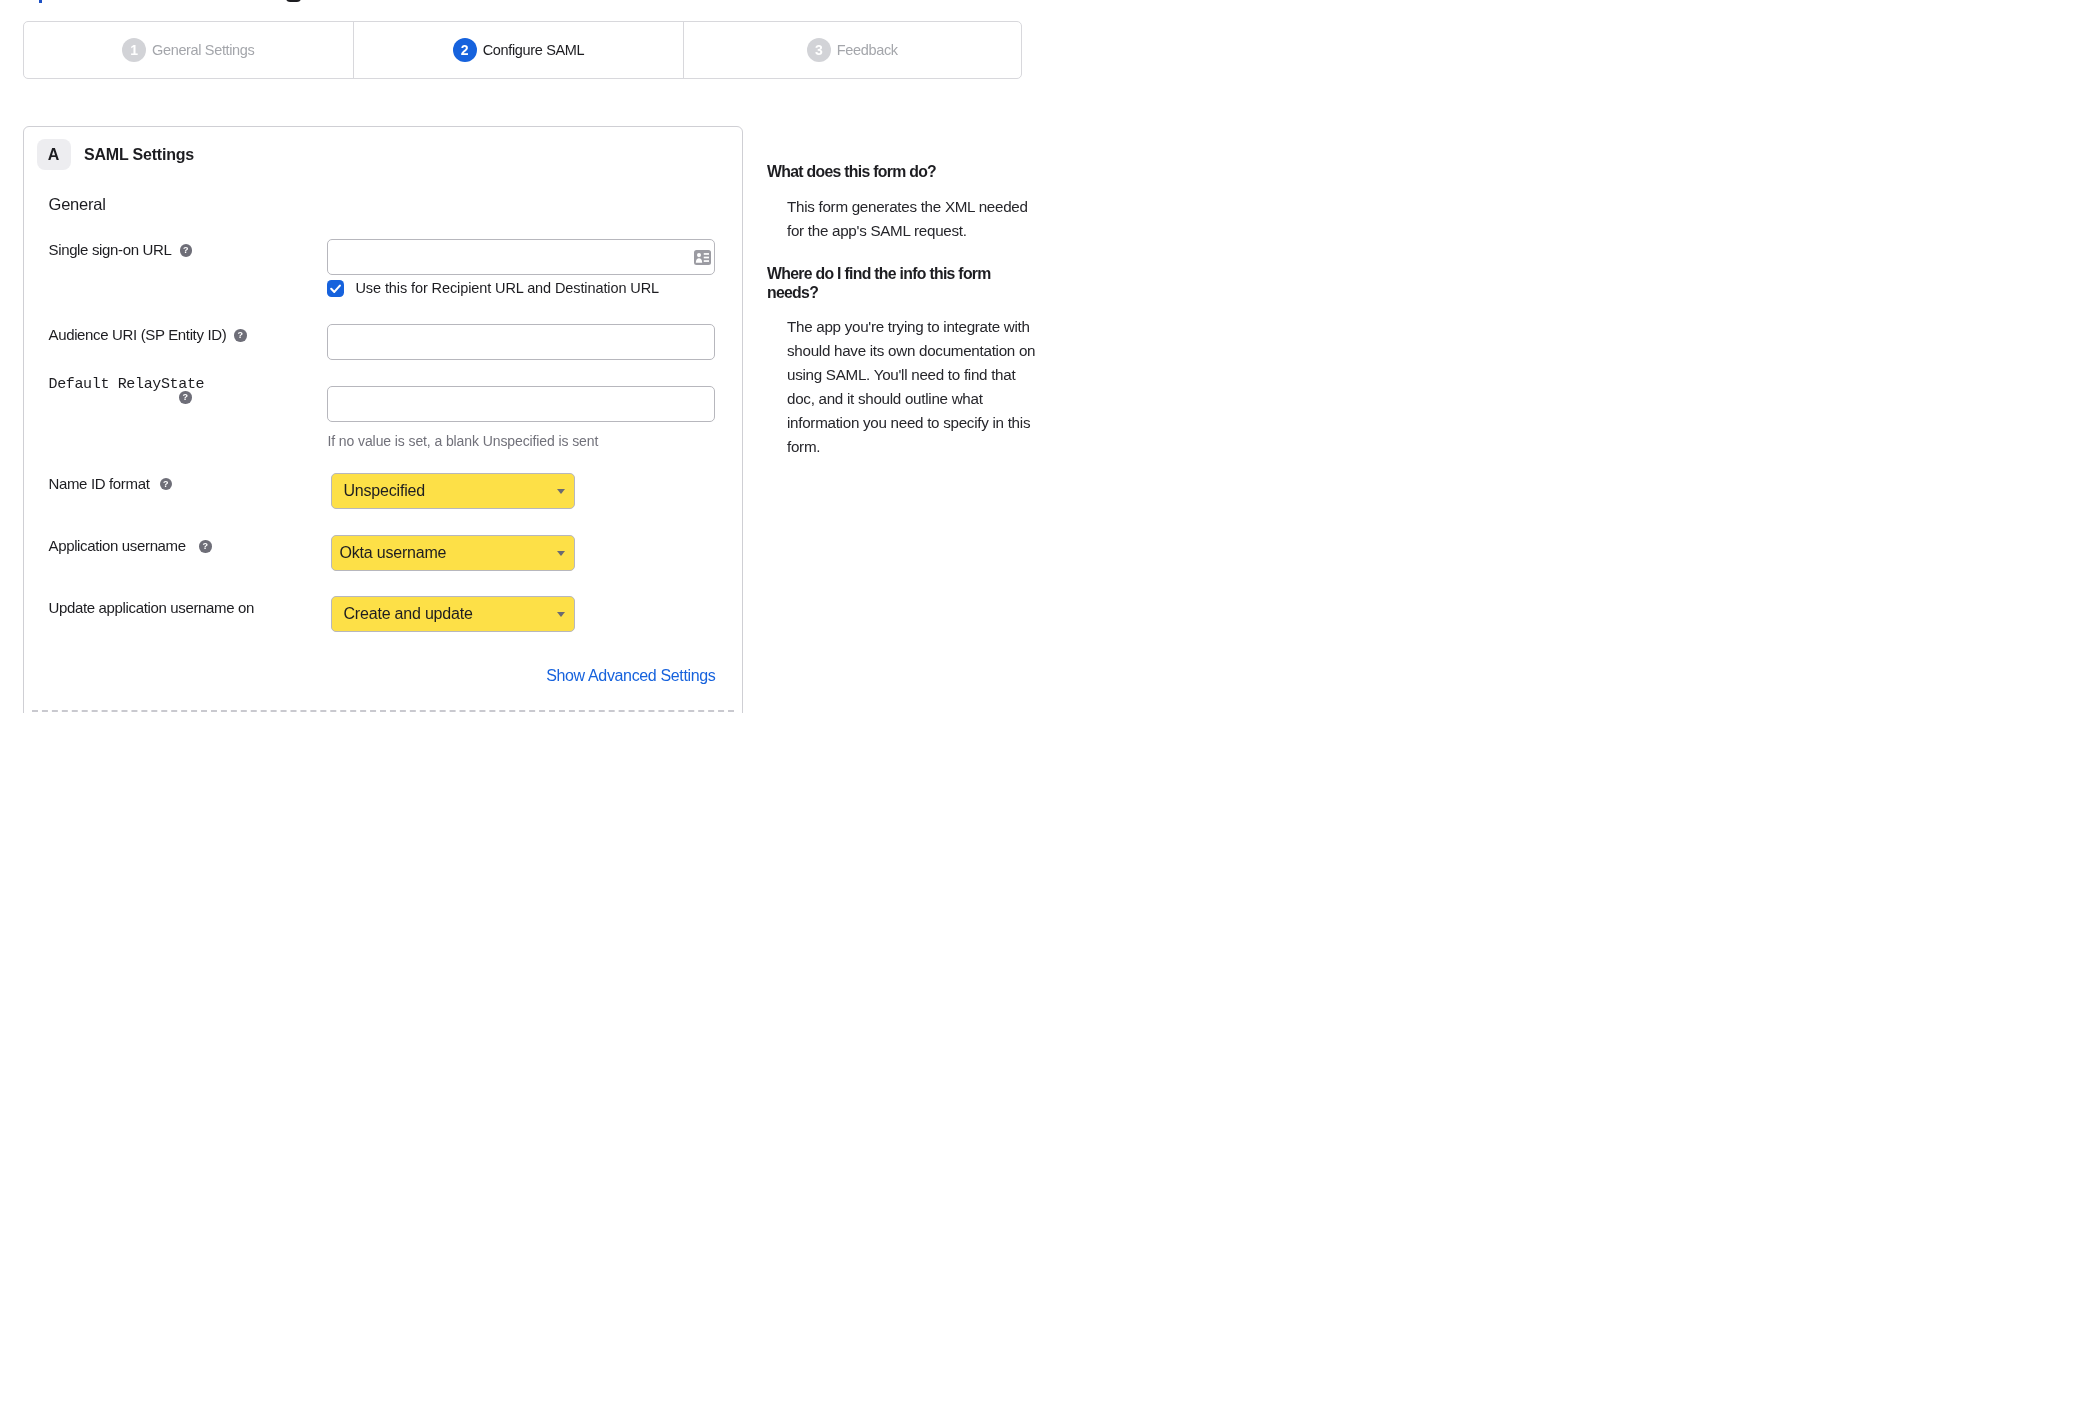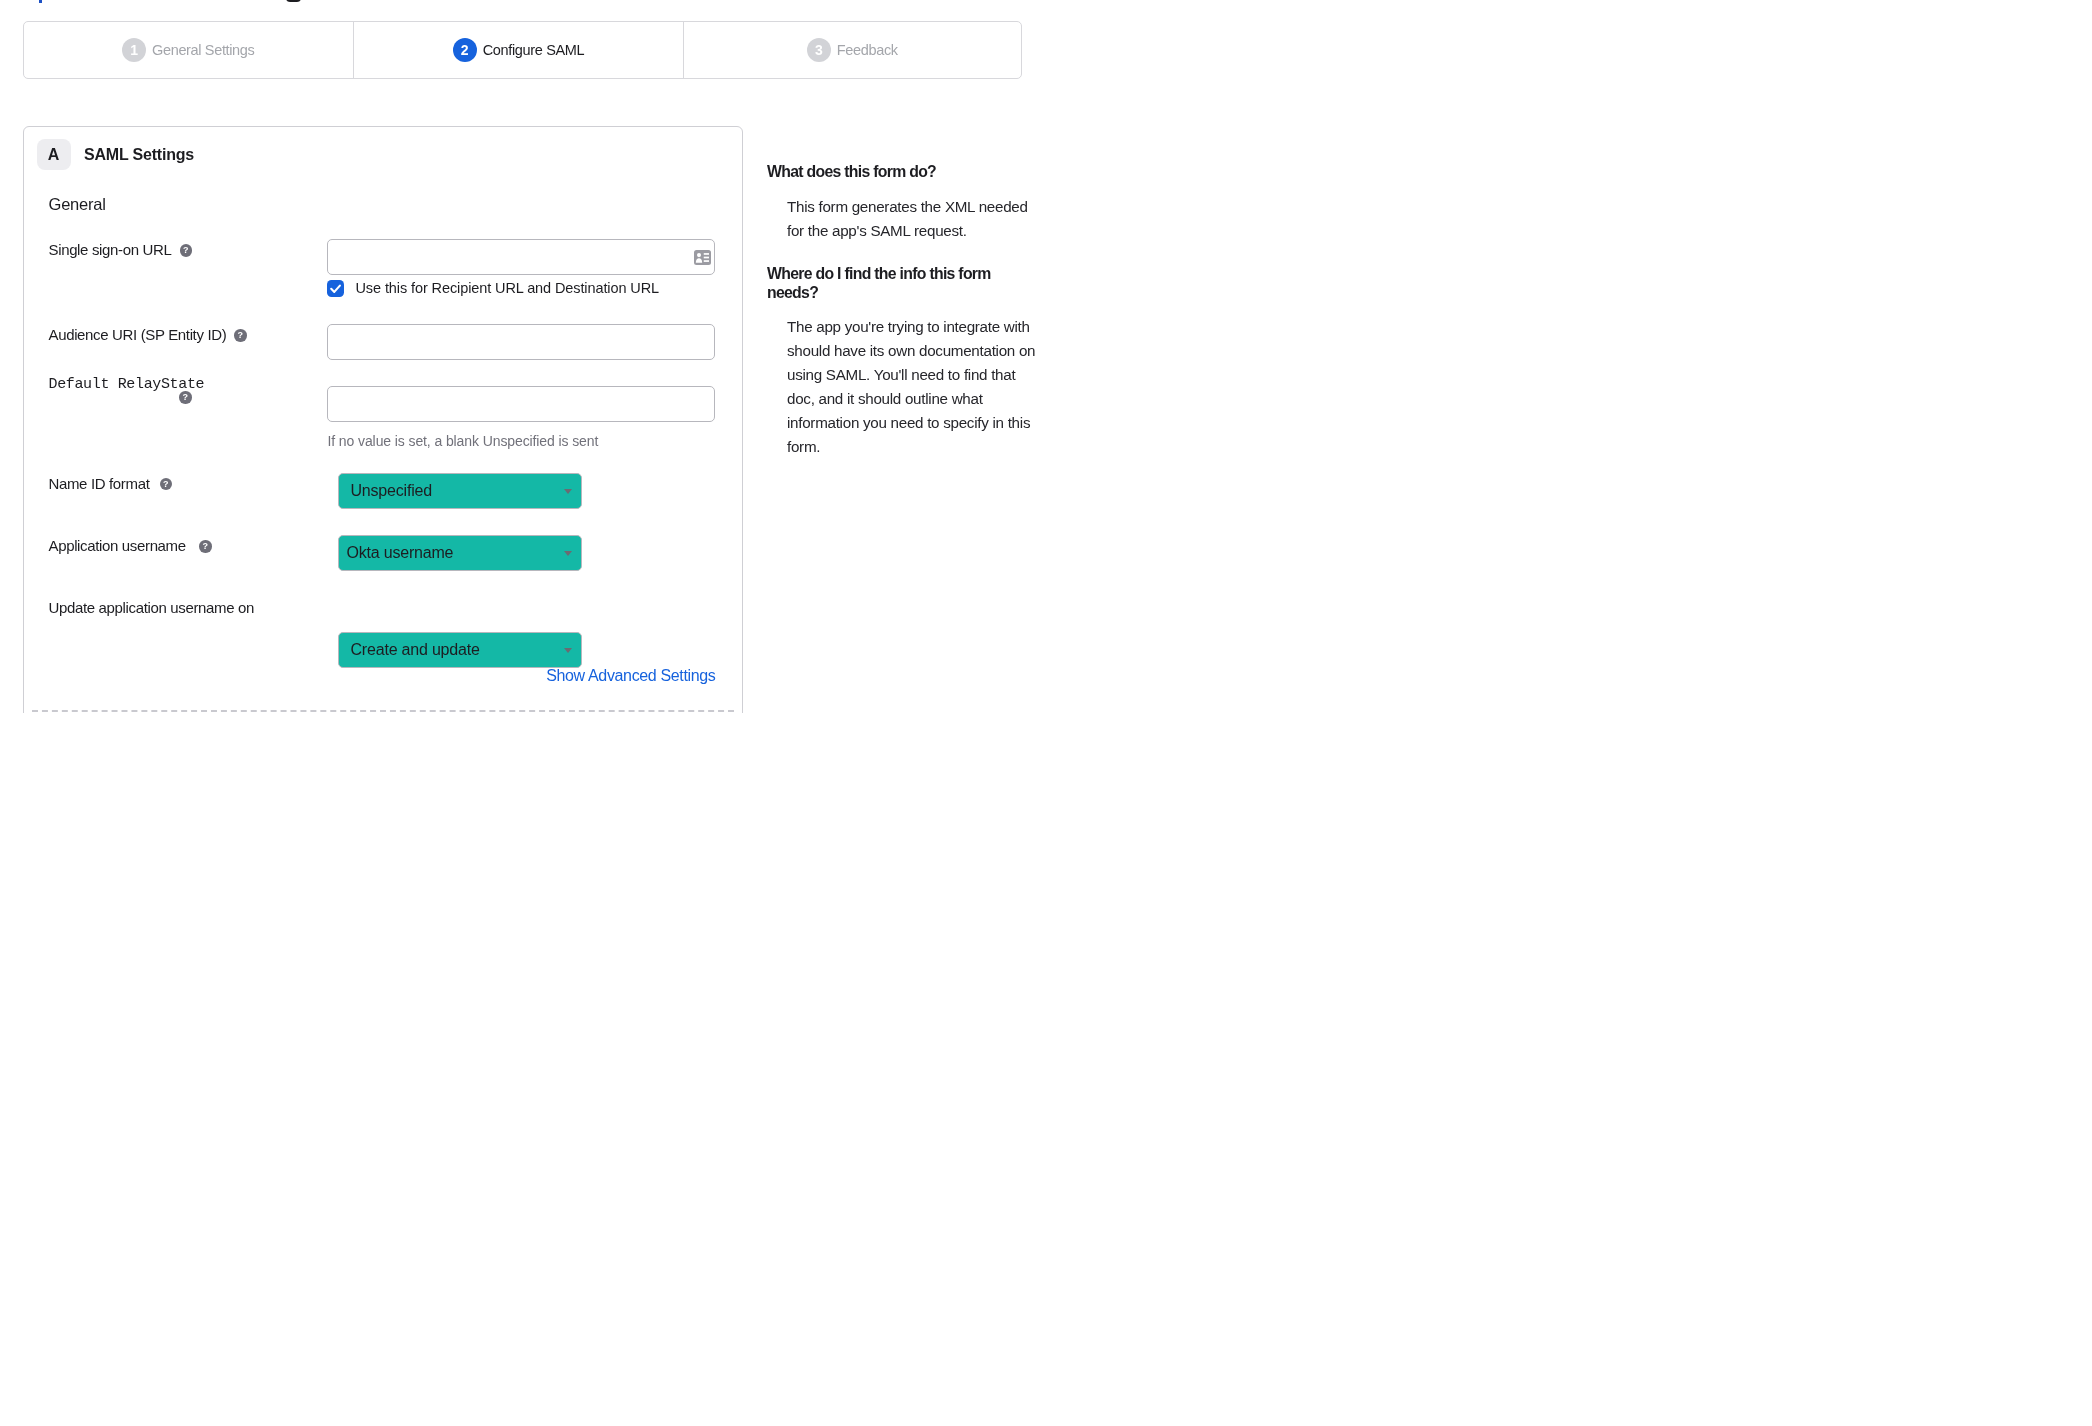--- a/index.html
+++ b/index.html
@@ -101,22 +101,22 @@
     position: absolute; left: 332px;
     font-size: 14.5px; line-height: 17px; color: #1d1d21; letter-spacing: -0.1px;
     white-space: nowrap;
   }
   .hint {
     position: absolute; left: 304px;
     font-size: 14px; line-height: 20px; color: #71717a; letter-spacing: -0.1px;
     white-space: nowrap;
   }
   .select {
-    position: absolute; left: 314px; width: 244px; height: 36px;
-    border: 1px solid #b7b7bd; border-radius: 5px; background: #14b8a6;
+    position: absolute; left: 307px; width: 244px; height: 36px;
+    border: 1px solid #b7b7bd; border-radius: 5px; background: #fde047;
     display: flex; align-items: center;
     padding-left: 12px; cursor: default;
   }
   .select-value { font-size: 16px; color: #1d1d21; letter-spacing: -0.2px; }
   .select-arrow {
     position: absolute; right: 9px; top: 15px;
     width: 0; height: 0;
     border-left: 4.5px solid transparent; border-right: 4.5px solid transparent;
     border-top: 5.5px solid #6b6b72;
   }
@@ -133,21 +133,21 @@
   .r2-label { top: 198px; }   .r2-help { left: 210.5px; top: 202px; }
   .r2-input { top: 197.25px; }
   .r3-label { top: 248px; font-family: Liberation Mono, monospace; }   .r3-help { left: 155.5px; top: 264px; }
   .r3-input { top: 259px; }
   .r3-hint  { top: 304px; }
   .r4-label { top: 346.5px; } .r4-help { left: 136px; top: 350.5px; }
   .r4-select { top: 345.5px; }
   .r5-label { top: 409px; }   .r5-help { left: 175.5px; top: 413px; }
   .r5-select { top: 408px; padding-left: 8px; }
   .r6-label { top: 470.5px; }
-  .r6-select { top: 469.4px; margin-top: 36px; }
+  .r6-select { top: 469.4px; }
 
   
   .sidebar {
     position: absolute; left: 767px; top: 0; width: 256px;
   }
   .sb-h {
     position: absolute; left: 0;
     font-size: 15.8px; font-weight: bold; line-height: 18.6px;
     letter-spacing: -0.7px; color: #1d1d21;
   }

